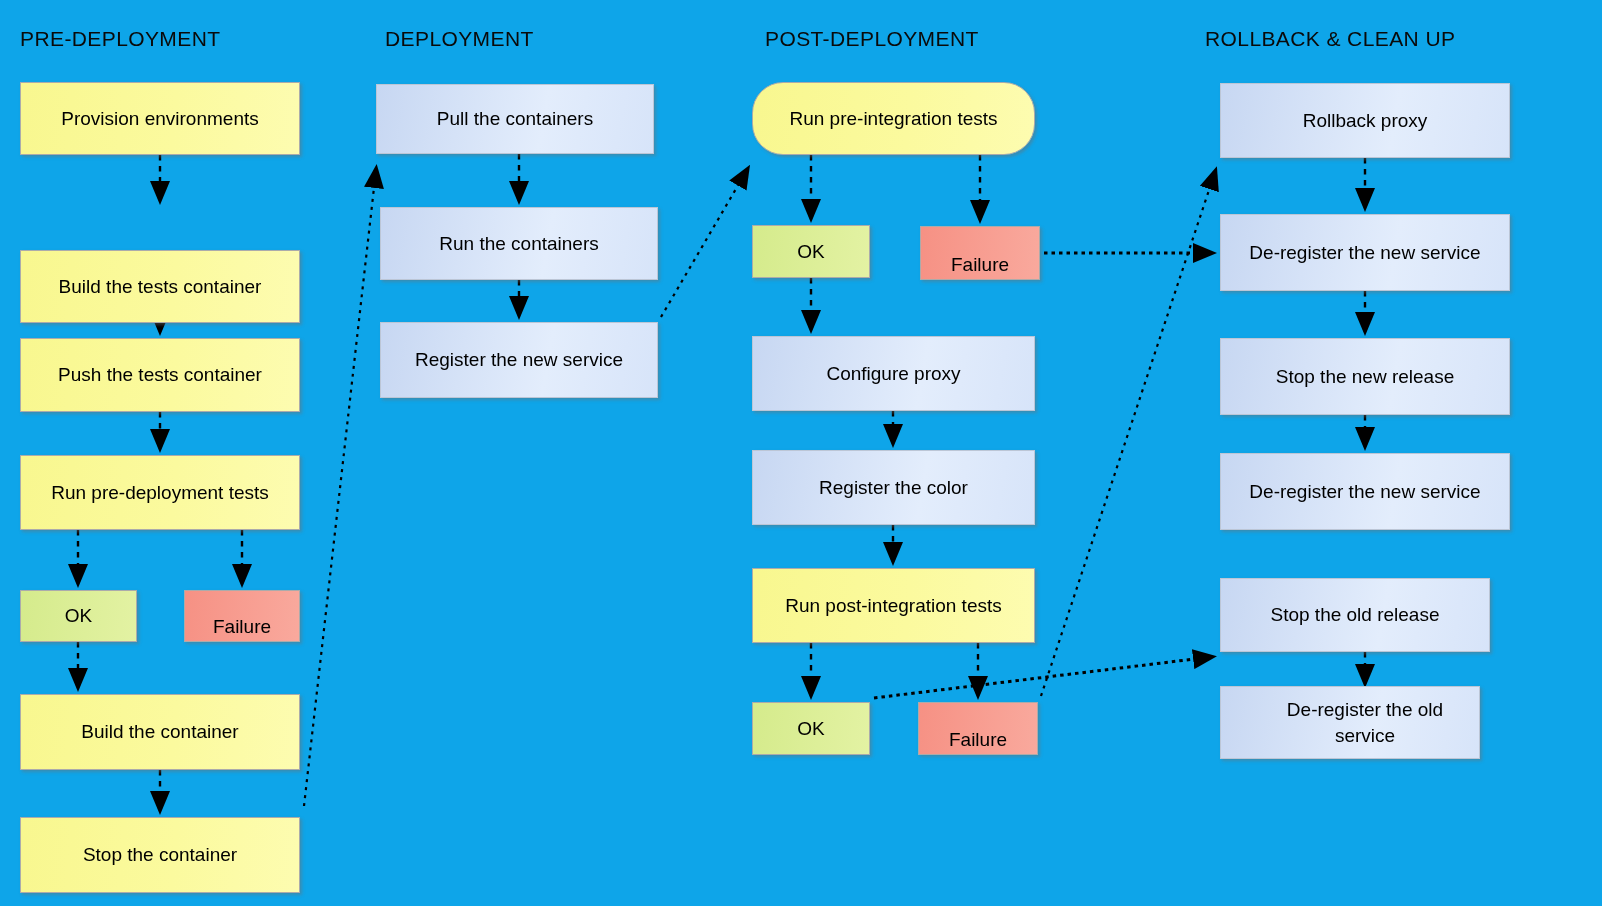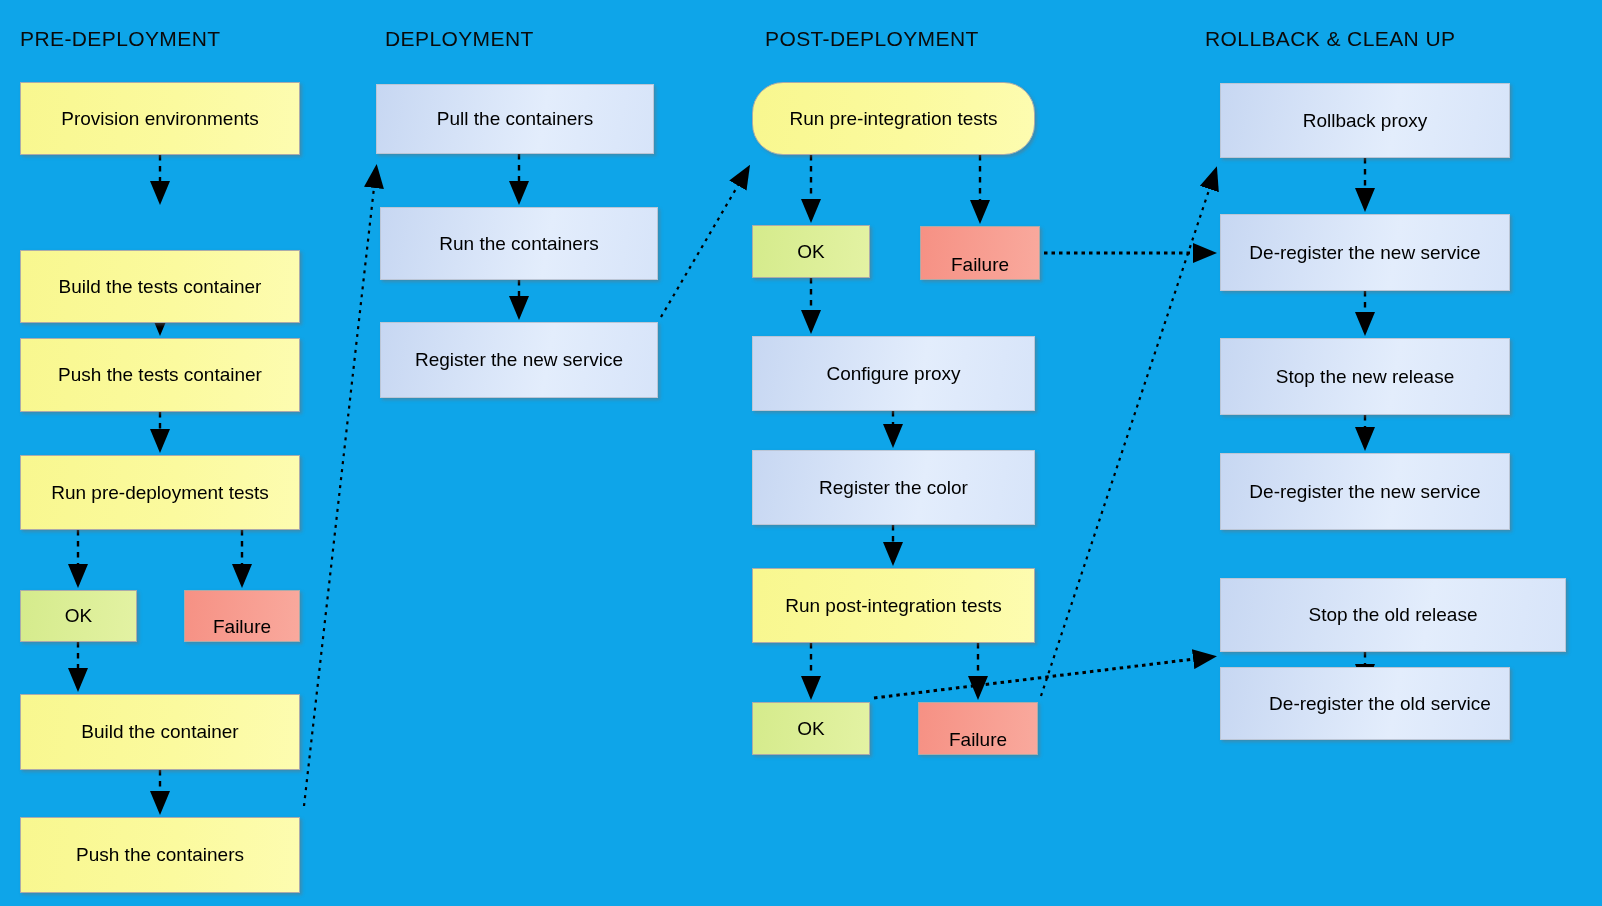--- a/index.html
+++ b/index.html
@@ -119,21 +119,21 @@
       <div class="node ok" style="left: 20px; top: 590px; width: 117px; height: 52px;">
         <span>OK</span>
       </div>
       <div class="node failure" style="left: 184px; top: 590px; width: 116px; height: 52px;">
         <span>Failure</span>
       </div>
       <div class="node yellow" style="left: 20px; top: 694px; width: 280px; height: 76px;">
         <span>Build the container</span>
       </div>
       <div class="node yellow" style="left: 20px; top: 817px; width: 280px; height: 76px;">
-        <span>Push the containers</span>
+        <span>Stop the container</span>
       </div>
       <div class="node blue" style="left: 376px; top: 84px; width: 278px; height: 70px; align-items: center;">
         <span>Pull the containers</span>
       </div>
       <div class="node blue" style="left: 380px; top: 207px; width: 278px; height: 73px;">
         <span>Run the containers</span>
       </div>
       <div class="node blue" style="left: 380px; top: 322px; width: 278px; height: 76px;">
         <span>Register the new service</span>
       </div>
@@ -166,21 +166,21 @@
       </div>
       <div class="node blue" style="left: 1220px; top: 214px; width: 290px; height: 77px;">
         <span>De-register the new service</span>
       </div>
       <div class="node blue" style="left: 1220px; top: 338px; width: 290px; height: 77px;">
         <span>Stop the new release</span>
       </div>
       <div class="node blue" style="left: 1220px; top: 453px; width: 290px; height: 77px;">
         <span>De-register the new service</span>
       </div>
-      <div class="node blue" style="left: 1220px; top: 578px; width: 346px; height: 74px;">
+      <div class="node blue" style="left: 1220px; top: 578px; width: 270px; height: 74px;">
         <span>Stop the old release</span>
       </div>
-      <div class="node blue" style="left: 1220px; top: 667px; width: 290px; height: 73px; padding-left: 40px;">
+      <div class="node blue" style="left: 1220px; top: 686px; width: 260px; height: 73px; padding-left: 40px;">
         <span>De-register the old service</span>
       </div>
     </div>
 
 </div>
 
 </body></html>

